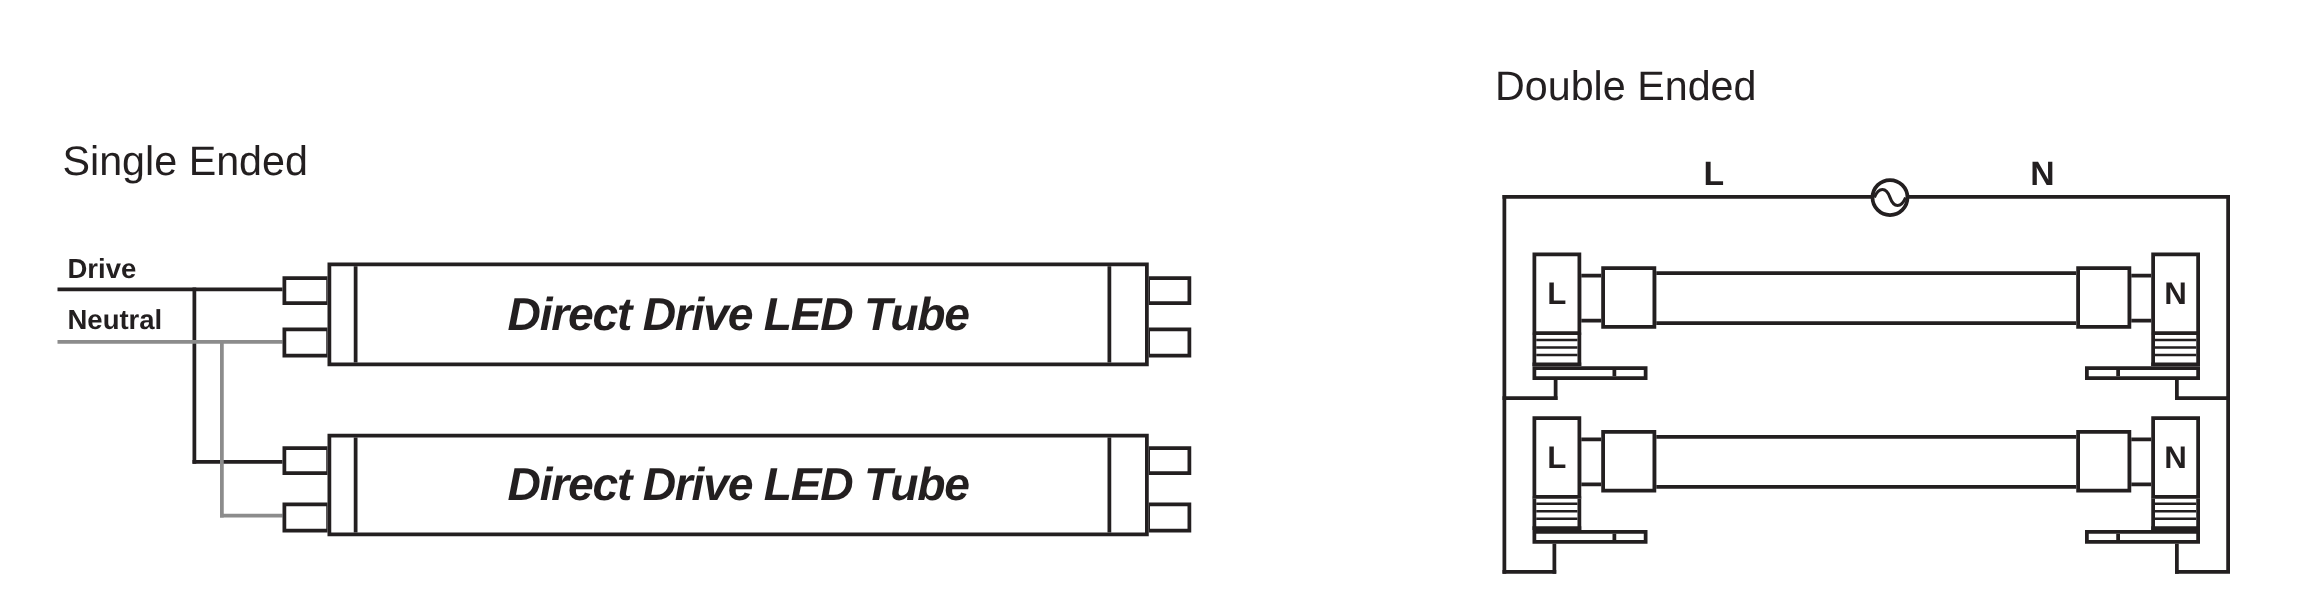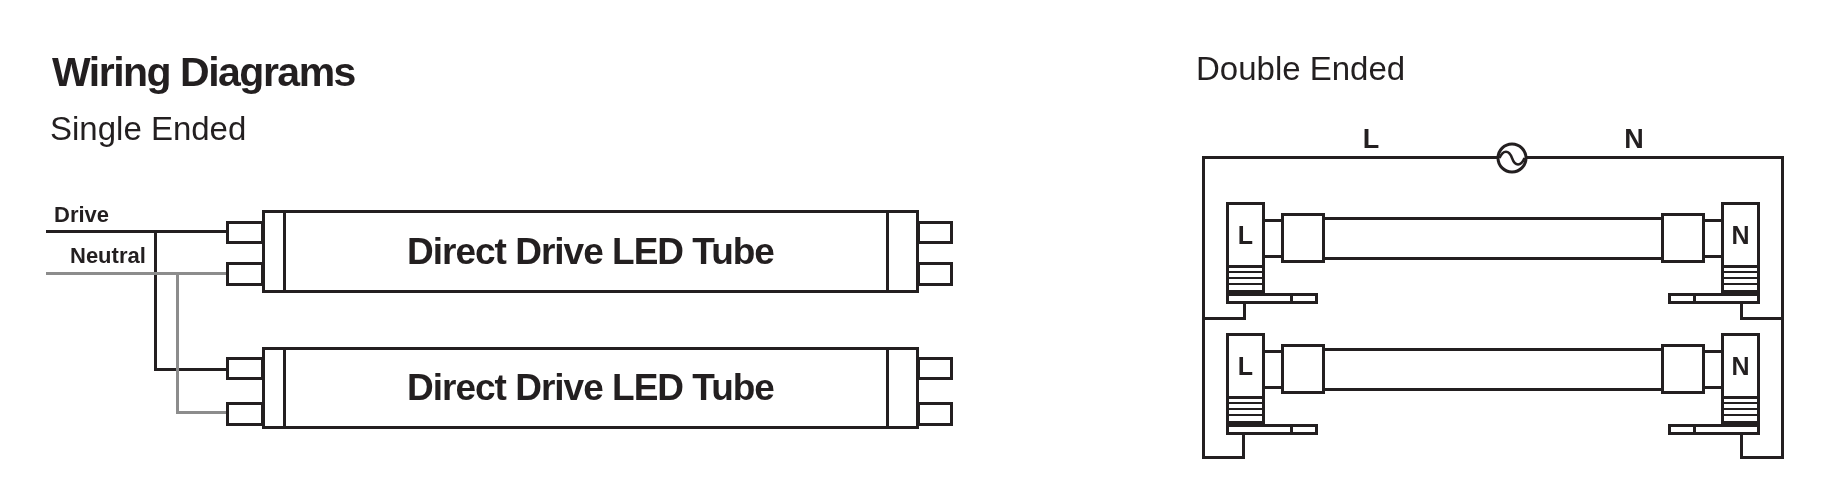--- a/index.html
+++ b/index.html
@@ -14,21 +14,21 @@
     font-family:"Liberation Sans",sans-serif;color:var(--ink);
   }
   .wire{position:absolute;background:var(--ink);}
   .wire-gray{position:absolute;background:var(--neutral-wire);}
   .box{position:absolute;border:3px solid var(--ink);background:#fff;box-sizing:border-box;}
   .lbl{position:absolute;color:var(--ink);line-height:1;white-space:nowrap;}
   .bold{font-weight:700;}
   .light{font-weight:300;}
   .tube-label{
     position:absolute;inset:0;display:flex;align-items:center;justify-content:center;
-    font-weight:700;font-size:37px;letter-spacing:-1px;
+    font-weight:700;font-size:37px;letter-spacing:-1px;font-style:italic;
   }
   .cap-line{position:absolute;top:0;bottom:0;width:3px;background:var(--ink);}
   .socket-letter{
     position:absolute;inset:0;display:flex;align-items:center;justify-content:center;
     font-weight:700;font-size:25px;
   }
   .stack{
     position:absolute;box-sizing:border-box;background:#fff;
     border-left:3px solid var(--ink);border-right:3px solid var(--ink);border-bottom:3px solid var(--ink);
   }
@@ -39,26 +39,25 @@
   .endcap{position:absolute;box-sizing:border-box;border:3px solid var(--ink);background:#fff;z-index:3;}
   .tombstone{position:absolute;box-sizing:border-box;border:3px solid var(--ink);background:#fff;z-index:3;}
   .tube-body{position:absolute;box-sizing:border-box;border:3px solid var(--ink);background:#fff;z-index:1;}
   .ac-circle{position:absolute;z-index:4;}
 </style>
 </head>
 <body>
 
 <div class="canvas">
 
-  <div class="lbl bold" style="left:52px;top:52px;font-size:41px;letter-spacing:-1.5px;">Wiring Diagrams</div>
   <div class="lbl light" style="left:1196px;top:52px;font-size:33px;">Double Ended</div>
   <div class="lbl light" style="left:50px;top:112px;font-size:33px;">Single Ended</div>
 
   <div class="lbl bold" style="left:54px;top:204px;font-size:22px;">Drive</div>
-  <div class="lbl bold" style="left:54px;top:245px;font-size:22px;margin-left:16px;">Neutral</div>
+  <div class="lbl bold" style="left:54px;top:245px;font-size:22px;">Neutral</div>
 
   <div class="wire" style="left:46px;top:230px;width:183px;height:3px;"></div>
   <div class="wire" style="left:154px;top:230px;width:3px;height:141px;"></div>
   <div class="wire" style="left:154px;top:368px;width:76px;height:3px;"></div>
 
   <div class="wire-gray" style="left:46px;top:272px;width:183px;height:3px;"></div>
   <div class="wire-gray" style="left:176px;top:272px;width:3px;height:142px;"></div>
   <div class="wire-gray" style="left:176px;top:411px;width:54px;height:3px;"></div>
 
   <div class="pin" style="left:226px;top:221px;width:38px;height:23px;"></div>

